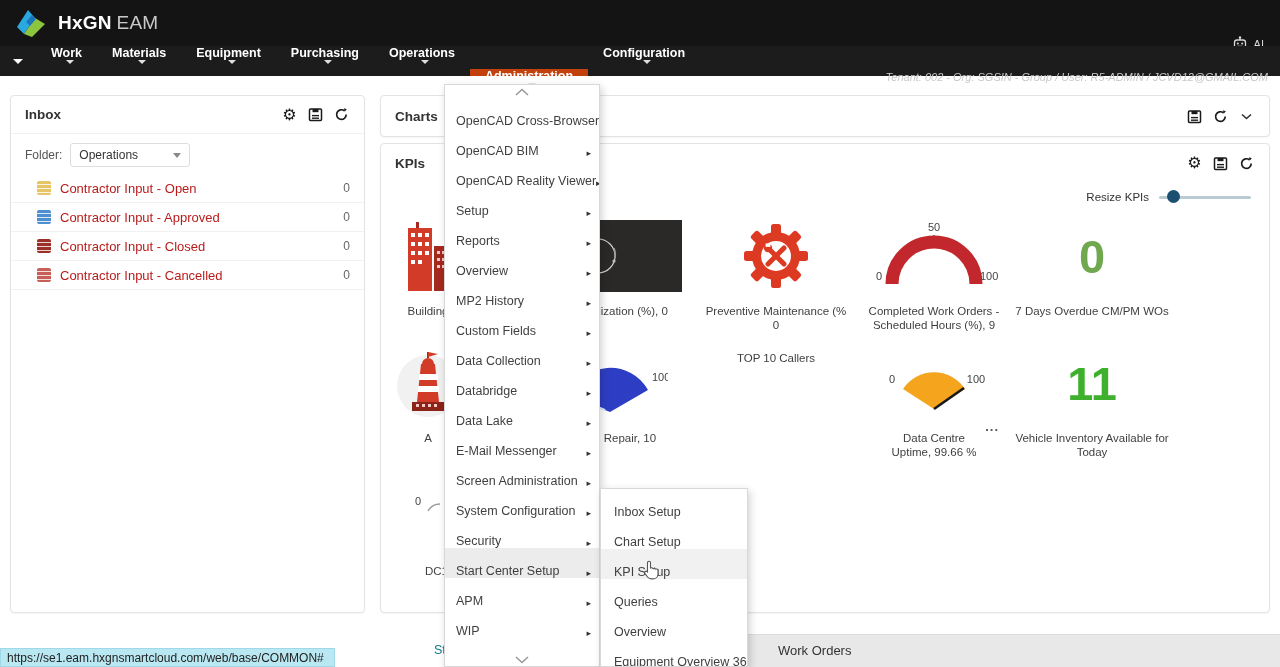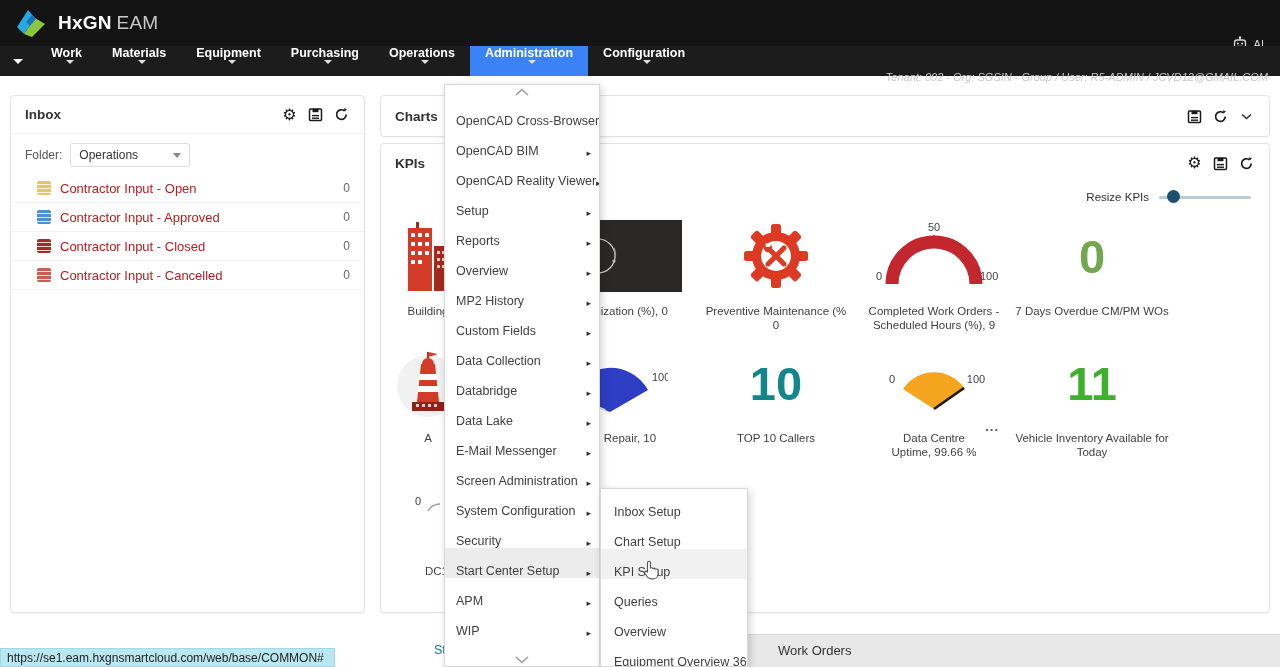--- a/index.html
+++ b/index.html
@@ -14,21 +14,21 @@
   .app-title { margin-left:10px; font-size:19px; color:#fff; letter-spacing:.2px; }
   .app-title b { font-weight:700; } .app-title span { color:#c9c9c9; font-weight:400; margin-left:5px; }
   .ai-wrap { position:absolute; right:16px; top:14px; display:flex; align-items:center; gap:5px; color:#d8d8d8; font-size:11px;margin-top:21px; }
 
   .navbar { position:absolute; left:0; top:46px; width:1280px; height:30px; background:#1c1c1c;
     display:flex; align-items:stretch; color:#fff; font-size:12.5px; font-weight:700; }
   .nav-root { width:36px; display:flex; align-items:center; justify-content:center; cursor:pointer; }
   .tri-down { width:0; height:0; border-left:5px solid transparent; border-right:5px solid transparent; border-top:5px solid #fff; }
   .tri-down.sm { border-left-width:4px; border-right-width:4px; border-top-width:4px; margin-left:6px; border-top-color:#e0e0e0; }
   .nav-item { display:flex; align-items:center; padding:0 15px; cursor:pointer;flex-direction:column; }
-  .nav-item.active { background:#3b82f6; }
+  .nav-item.active { background:#c2410c;margin-top:23px; }
   .tenant { position:absolute; right:12px; top:16px; height:30px; display:flex; align-items:center;
     font-style:italic; font-weight:400; font-size:11px; color:#c8c8c8; }
 
   
   .panel { position:absolute; background:#fff; border:1px solid #e3e3e3; border-radius:4px;
     box-shadow:0 1px 2px rgba(0,0,0,.04); }
   .panel-head { display:flex; align-items:center; height:38px; padding:0 14px; }
   .panel-title { font-size:13.5px; font-weight:700; color:#333; }
   .head-icons { margin-left:auto; display:flex; align-items:center; gap:9px; }
   .icn { width:17px; height:17px; display:flex; align-items:center; justify-content:center; cursor:pointer; }
@@ -403,23 +403,20 @@
         <div class="kpi-icon-zone">
           <svg width="100" height="70" viewBox="0 0 100 70">
             <path d="M42 64 L2 48 A43 43 0 0 1 80 42 Z" fill="#2e3ec4"></path>
             <path d="M7 50 L37 62" stroke="#dfe3ff" stroke-width="2.2" fill="none"></path>
             <text x="84" y="33" font-size="11" fill="#444">100</text>
           </svg>
         </div>
         <div class="kpi-lbl">'s In Repair, 10</div>
       </div>
       <div class="kpi-cell">
-        <div class="kpi-icon-zone">
-            <span class="big-num" style="color:#12868b;">10</span>
-          </div>
         <div class="kpi-lbl">TOP 10 Callers</div>
       </div>
       <div class="kpi-cell">
         <div class="kpi-icon-zone">
           <svg width="120" height="64" viewBox="0 0 120 64">
             <text x="18" y="32" font-size="11" fill="#444" text-anchor="middle">0</text>
             <text x="102" y="32" font-size="11" fill="#444" text-anchor="middle">100</text>
             <path d="M60 58 L29 38 A37 37 0 0 1 91 38 Z" fill="#f4a41d"></path>
             <line x1="60" y1="58" x2="90" y2="37" stroke="#1a1a1a" stroke-width="2.6"></line>
           </svg>

